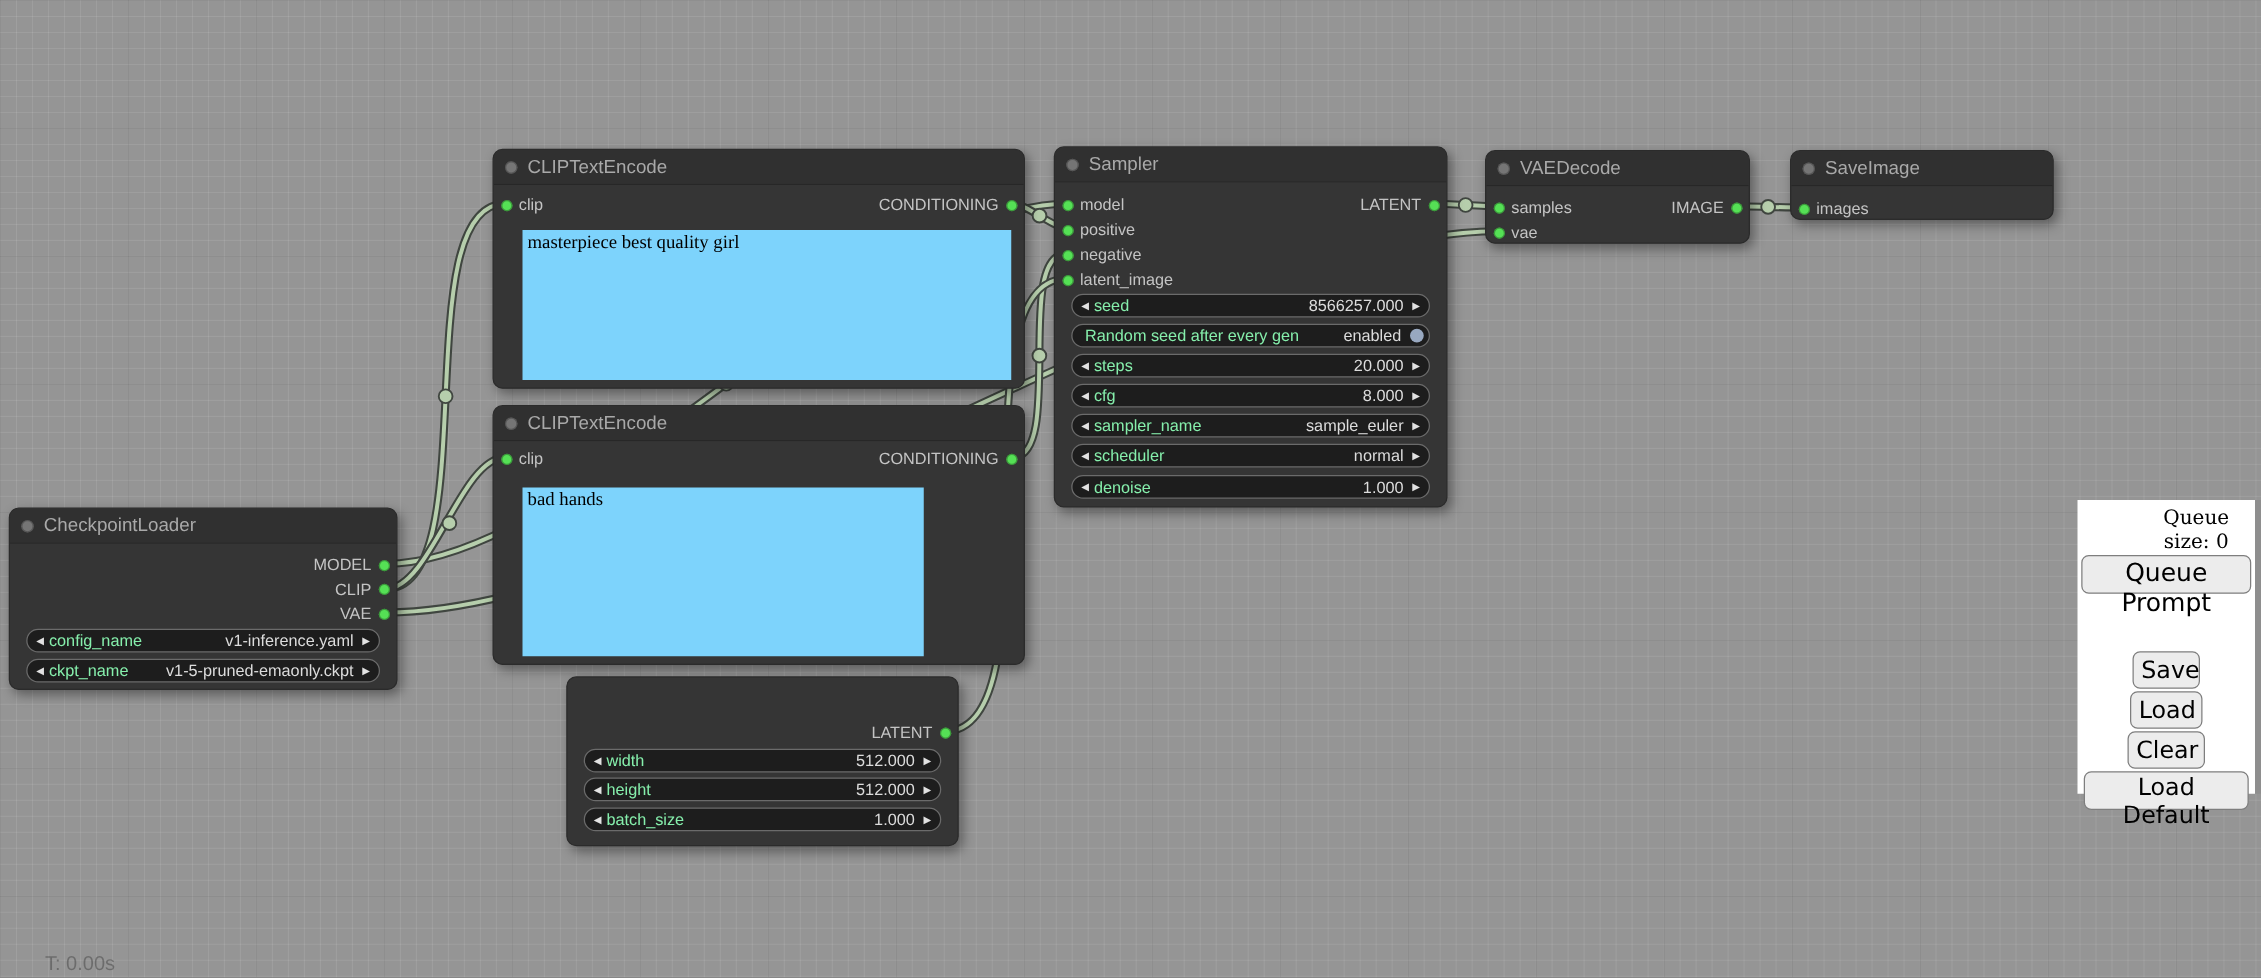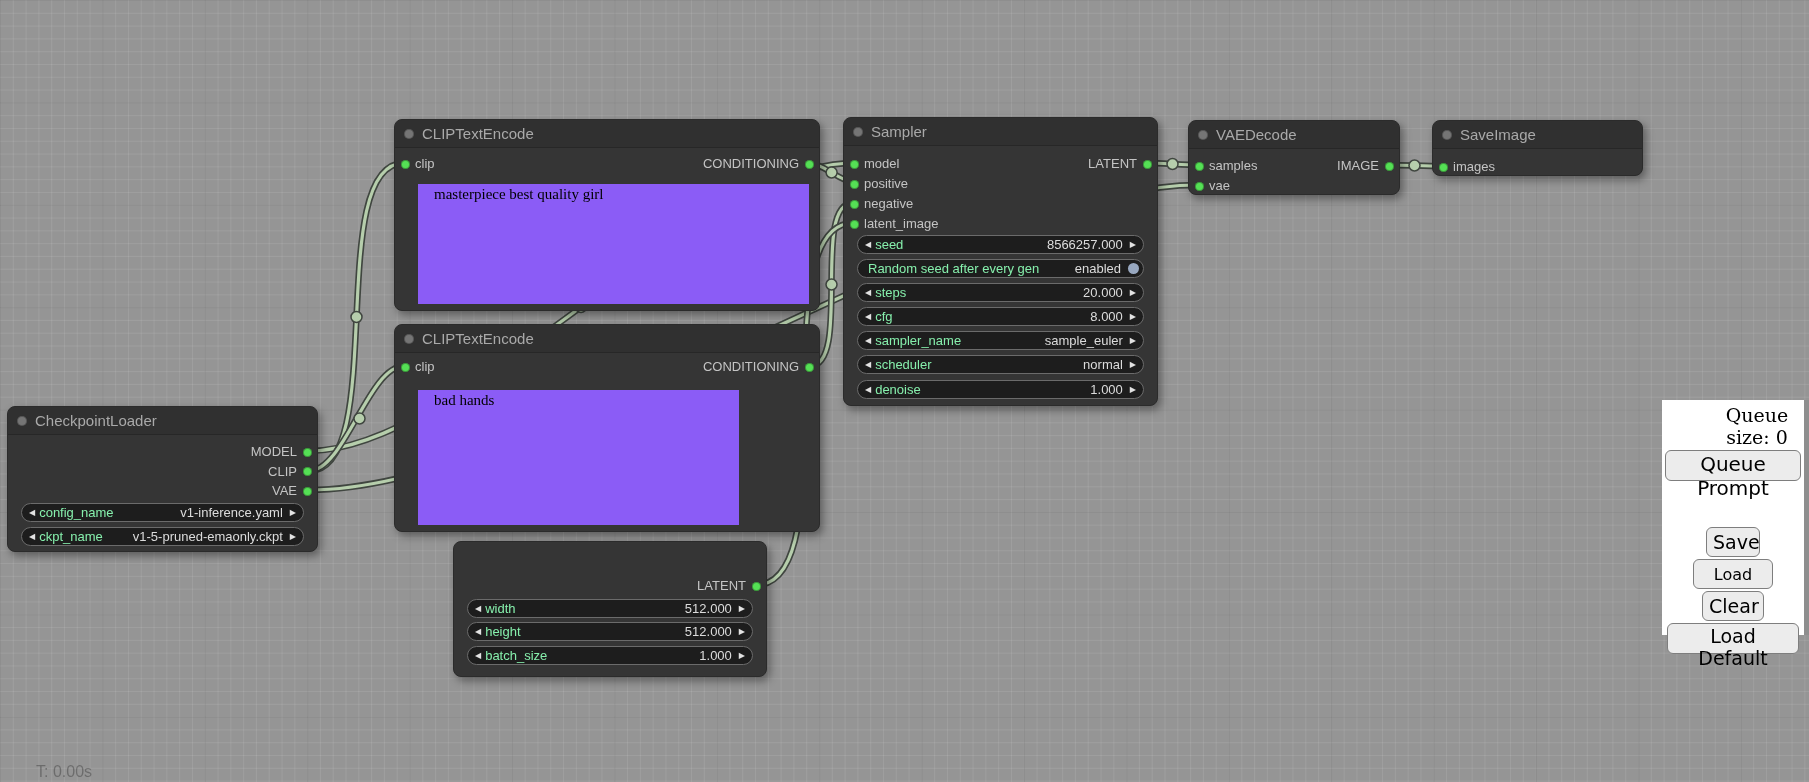--- a/index.html
+++ b/index.html
@@ -34,30 +34,30 @@
     border:1px solid #6b6b6b;border-radius:10px;box-sizing:border-box;
     display:flex;align-items:center;font-size:13px;color:#c9c9c9;overflow:hidden;}
   .widget .warrow{flex:0 0 auto;font-size:8px;color:#e2e2e2;padding:0 4px 0 7px;line-height:17px;}
   .widget .warrow.right{padding:0 7px 0 4px;}
   .widget .wlabel{flex:0 0 auto;color:#86efac;line-height:17px;}
   .widget .wspace{flex:1 1 auto;}
   .widget .wvalue{flex:0 0 auto;color:#dcdcdc;line-height:17px;padding-right:3px;}
   .widget.toggle .wlabel{padding-left:10px;}
   .widget .wtoggle-dot{flex:0 0 auto;width:11px;height:11px;border-radius:50%;
     background:#98a8c0;margin:0 4px 0 4px;}
-  .textbox{position:absolute;background:#8b5cf6;border:none;resize:none;outline:none;
-    font-family:"Liberation Serif",serif;font-size:15px;color:#000;padding:2px 16px;box-sizing:border-box;}
+  .textbox{position:absolute;background:#7dd3fc;border:none;resize:none;outline:none;
+    font-family:"Liberation Serif",serif;font-size:15px;color:#000;padding:2px 4px;box-sizing:border-box;}
   #queue-panel{position:absolute;left:1662px;top:400px;width:142px;height:235px;
     background:#ffffff;z-index:3;text-align:center;}
-  #queue-size{font-family:"DejaVu Serif",serif;font-size:19px;color:#000;margin-top:4px;padding-left:48px;}
+  #queue-size{font-family:"DejaVu Serif",serif;font-size:16px;color:#000;margin-top:4px;padding-left:48px;}
   .qbtn{display:block;margin:2px auto 0 auto;background:#ececec;border:1px solid #7e7e7e;
     border-radius:6px;color:#000;font-family:"DejaVu Sans","Liberation Sans",sans-serif;cursor:pointer;}
   #queue-prompt-btn{width:136px;height:31px;font-size:20px;margin-top:2px;}
   #save-btn{width:54px;height:30px;font-size:19px;margin-top:46px;}
-  #load-btn{width:80px;height:30px;font-size:16px;}
+  #load-btn{width:58px;height:30px;font-size:19px;}
   #clear-btn{width:62px;height:30px;font-size:19px;}
   #load-default-btn{width:132px;height:31px;font-size:19px;}
   #scroll-strip{position:absolute;left:1804px;top:400px;width:5px;height:235px;background:#8e8e8e;z-index:3;}
   #status-text{position:absolute;left:36px;top:763px;font-size:16px;color:rgba(0,0,0,0.28);z-index:0;}
 </style>
 </head>
 <body>
 
 <div id="stage">
   <svg id="links" width="1809" height="782">

